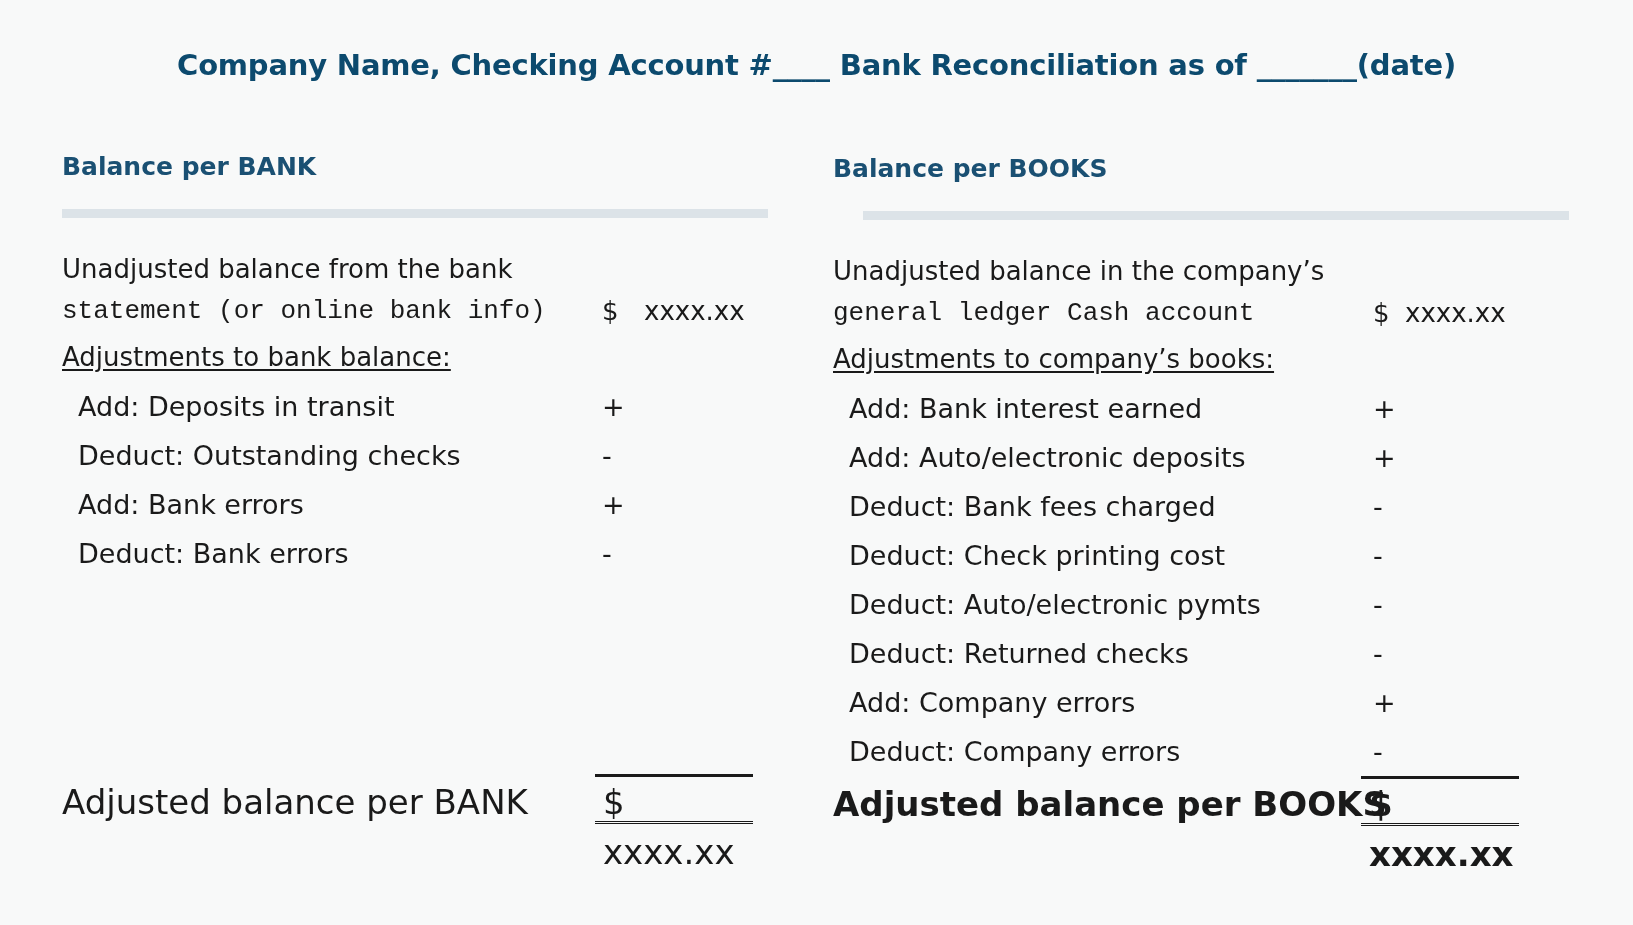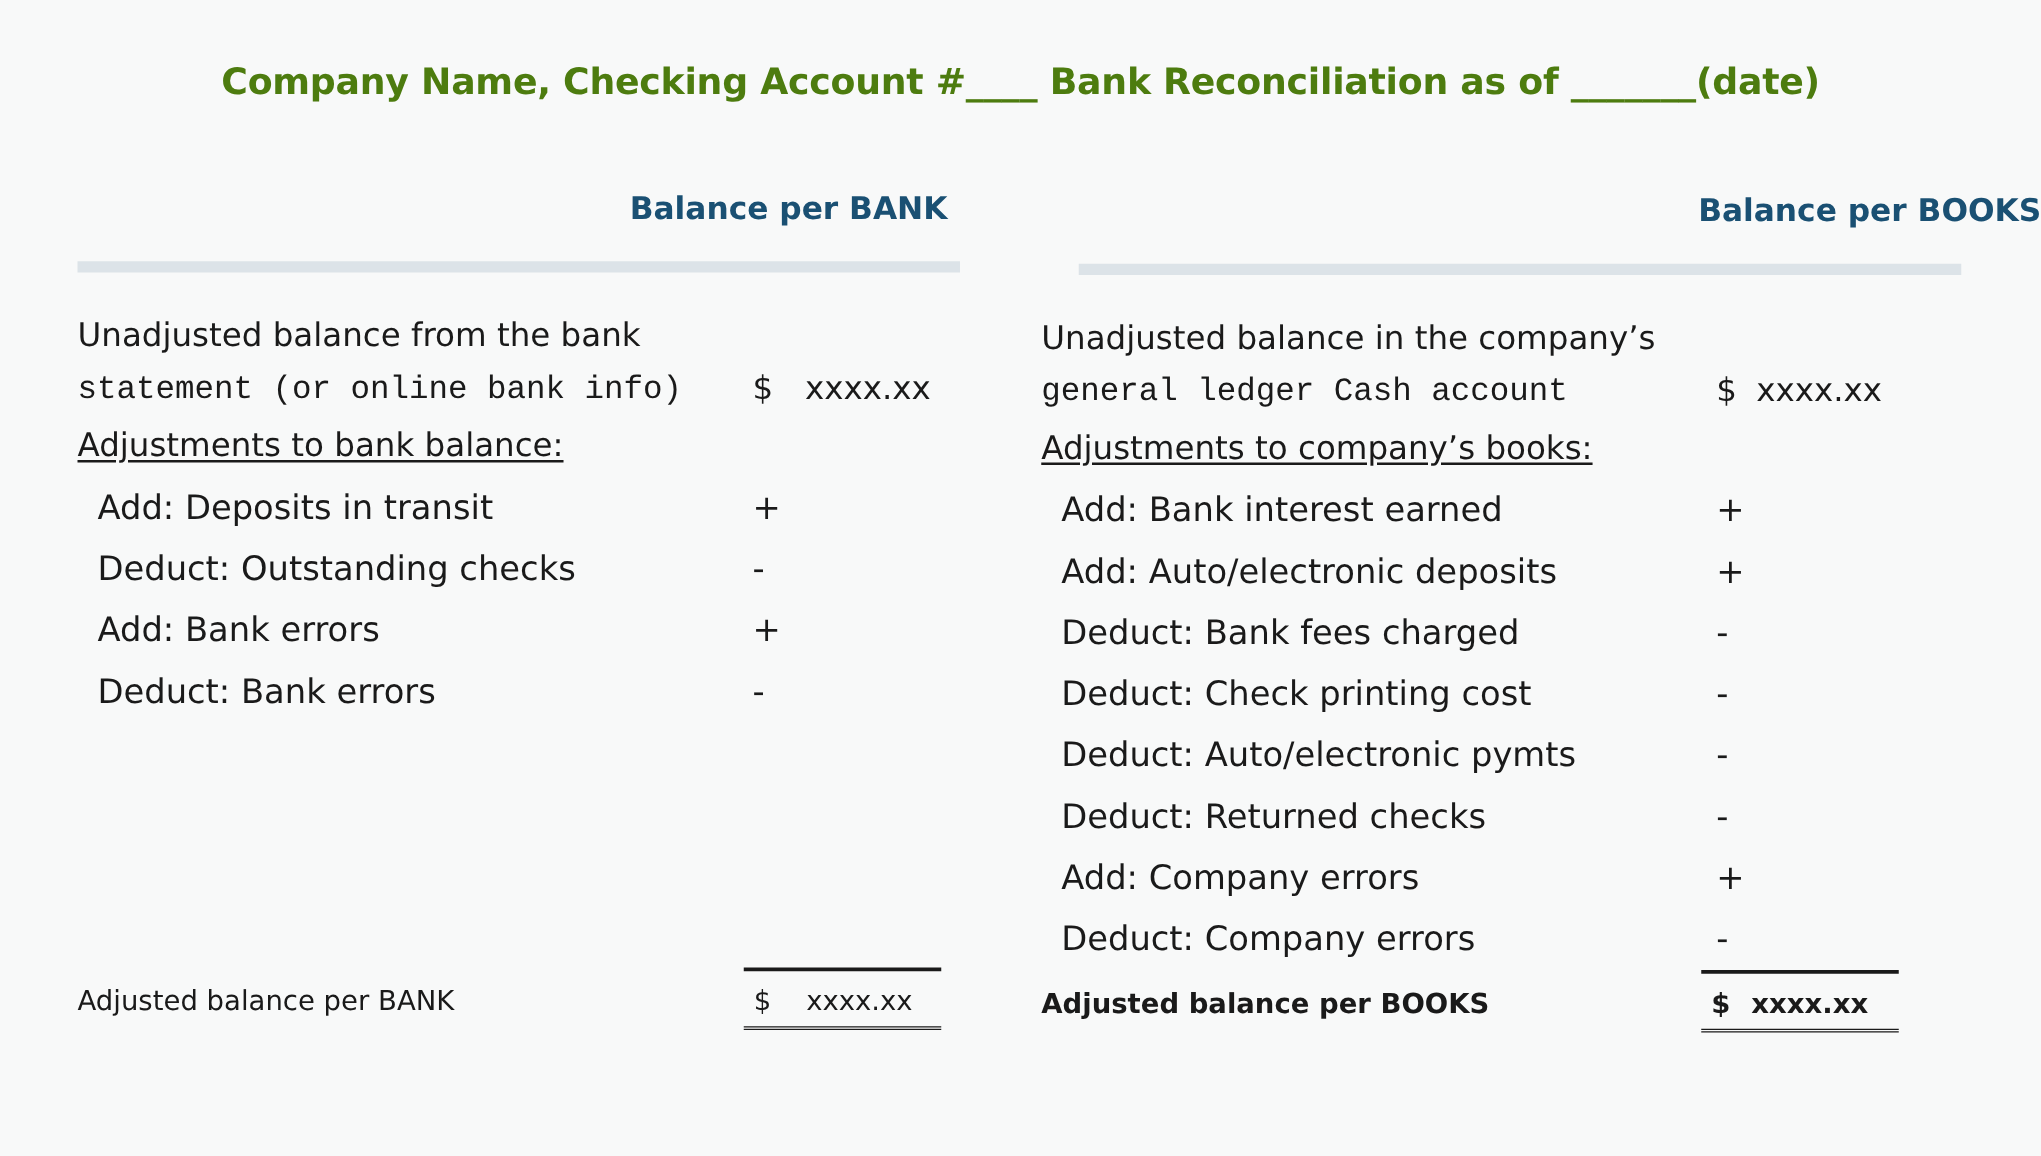--- a/index.html
+++ b/index.html
@@ -18,21 +18,21 @@
 
   
   .title {
     position: absolute;
     top: 48px;
     left: 0;
     width: 100%;
     text-align: center;
     font-size: 29px;
     font-weight: bold;
-    color: #4d7c0f;
+    color: #0c4a6e;
     letter-spacing: -0.2px;
     white-space: nowrap;
   }
 
   
   .board {
     position: absolute;
     top: 150px;
     left: 0;
     width: 1633px;
@@ -42,21 +42,21 @@
   .col {
     position: relative;
   }
   .col-bank   { width: 790px; padding-left: 62px; box-sizing: border-box; }
   .col-books  { width: 843px; padding-left: 43px; box-sizing: border-box; }
 
   .col-head {
     font-size: 25px;
     font-weight: bold;
     color: #1a5073;
-    text-align: right;
+    text-align: left;
     white-space: nowrap;
   }
   .col-bank  .col-head { padding-right: 32px; padding-top: 2px; }
   .col-books .col-head { padding-right: 0px; padding-top: 4px; }
 
   .rule {
     height: 9px;
     background: #dce3e8;
     margin-top: 28px;
   }
@@ -106,21 +106,21 @@
   }
   .head-line .lbl {
     position: absolute; left: 0; top: 0;
     text-decoration: underline;
     text-underline-offset: 3px;
   }
 
   
   .total {
     position: relative;
-    font-size: 22px;
+    font-size: 34px;
     height: 56px;
     line-height: 56px;
   }
   .total .lbl { position: absolute; left: 0; top: 0; }
   .total .amt-wrap {
     position: absolute;
     top: 0;
     padding: 0 6px 0 8px;
     border-top: 3px solid #1a1a1a;
     border-bottom: 3px double #1a1a1a;

